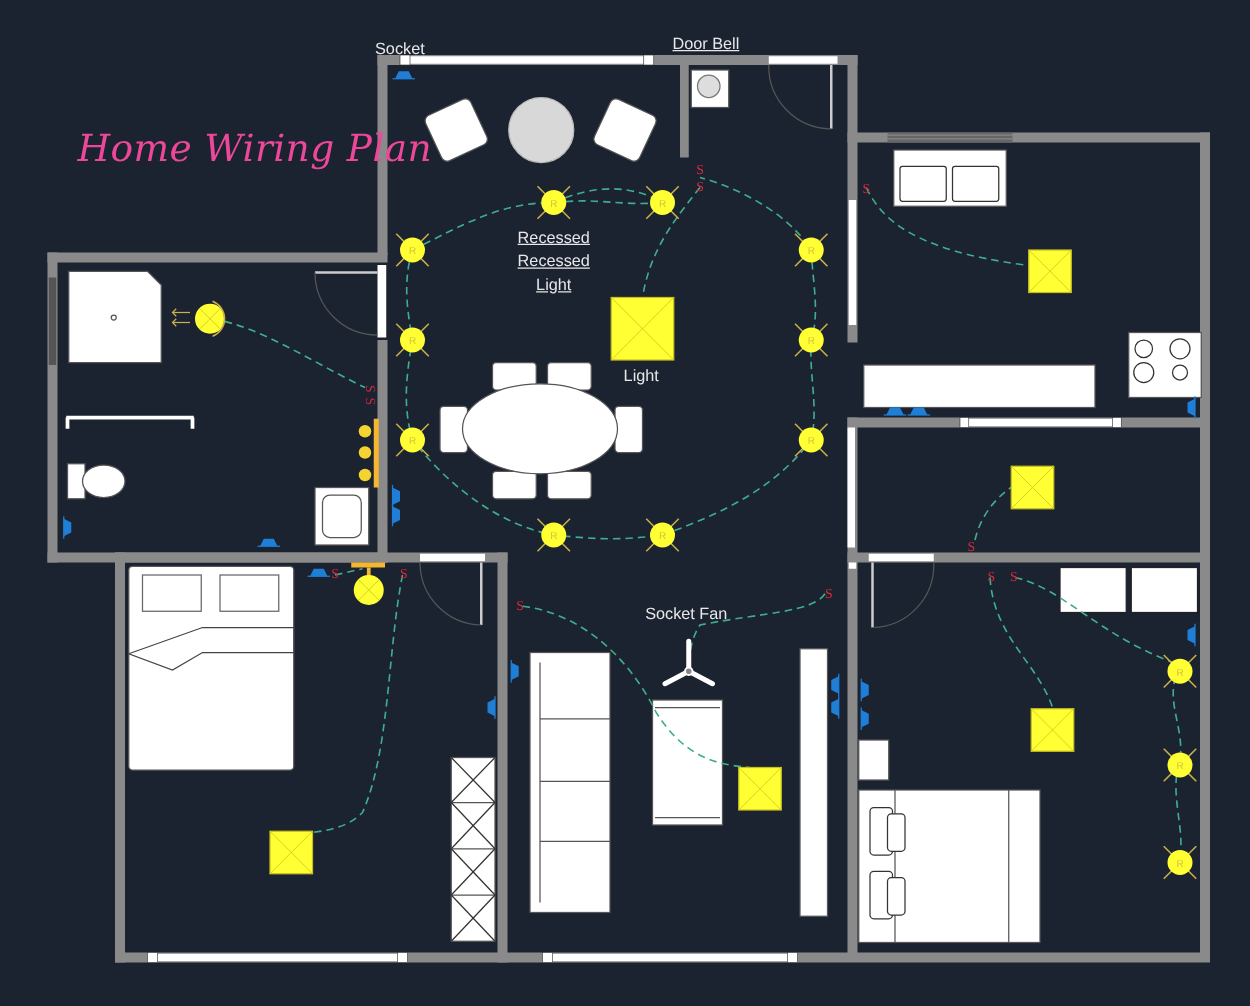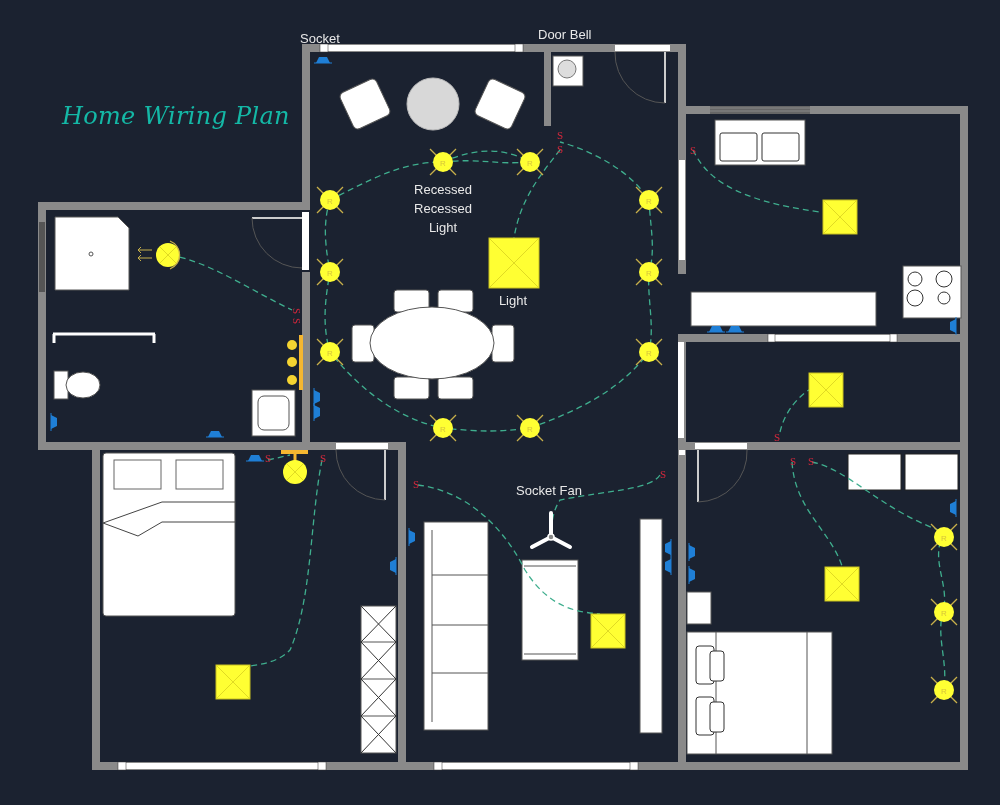--- a/index.html
+++ b/index.html
@@ -1,18 +1,18 @@
 <!DOCTYPE html>
 <html><head>
 <meta charset="utf-8">
 <style>
   html,body{margin:0;padding:0;background:#1b2230;}
   body{width:1000px;height:805px;overflow:hidden;position:relative;font-family:"Liberation Sans",sans-serif;}
   #plan{position:absolute;left:0;top:0;width:1000px;height:805px;}
-  .title{position:absolute;left:62px;top:102px;font-family:"DejaVu Serif",serif;font-size:24px;color:#14b8a6;font-style:italic;letter-spacing:0.3px;}
+  .title{position:absolute;left:62px;top:102px;font-family:"DejaVu Serif",serif;font-size:30px;color:#ec4899;font-style:italic;letter-spacing:0.3px;}
   .lbl{position:absolute;color:#e8e8e8;font-size:13px;text-align:center;line-height:19px;}
 </style>
 </head>
 <body>
 
 <svg id="plan" viewBox="0 0 1000 805" xmlns="http://www.w3.org/2000/svg">
   <defs>
     <g id="rlight">
       <line x1="-13" y1="-13" x2="13" y2="13" stroke="#c8b04a" stroke-width="1.3"></line>
       <line x1="13" y1="-13" x2="-13" y2="13" stroke="#c8b04a" stroke-width="1.3"></line>
@@ -331,22 +331,22 @@
       </g>
     <g transform="translate(953,508) rotate(-90)">
         <use href="#sock"></use>
       </g>
   </g>
 </svg>
 
 <div class="title">Home Wiring Plan</div>
 
 <div class="lbl" style="left:300px;top:29px;">Socket</div>
-<div class="lbl" style="left:538px;top:25px;">Door Bell</div>
-
-<div class="lbl" style="left:403px;top:180px;width:80px;">
+<div class="lbl" style="left:538px;top:25px;text-decoration:underline;">Door Bell</div>
+
+<div class="lbl" style="left:403px;top:180px;width:80px;text-decoration:underline;">
   <div>Recessed</div>
   <div>Recessed</div>
   <div>Light</div>
 </div>
 
 <div class="lbl" style="left:496px;top:291px;width:34px;">Light</div>
 <div class="lbl" style="left:508px;top:481px;width:82px;">Socket Fan</div>
 
 </body></html>

